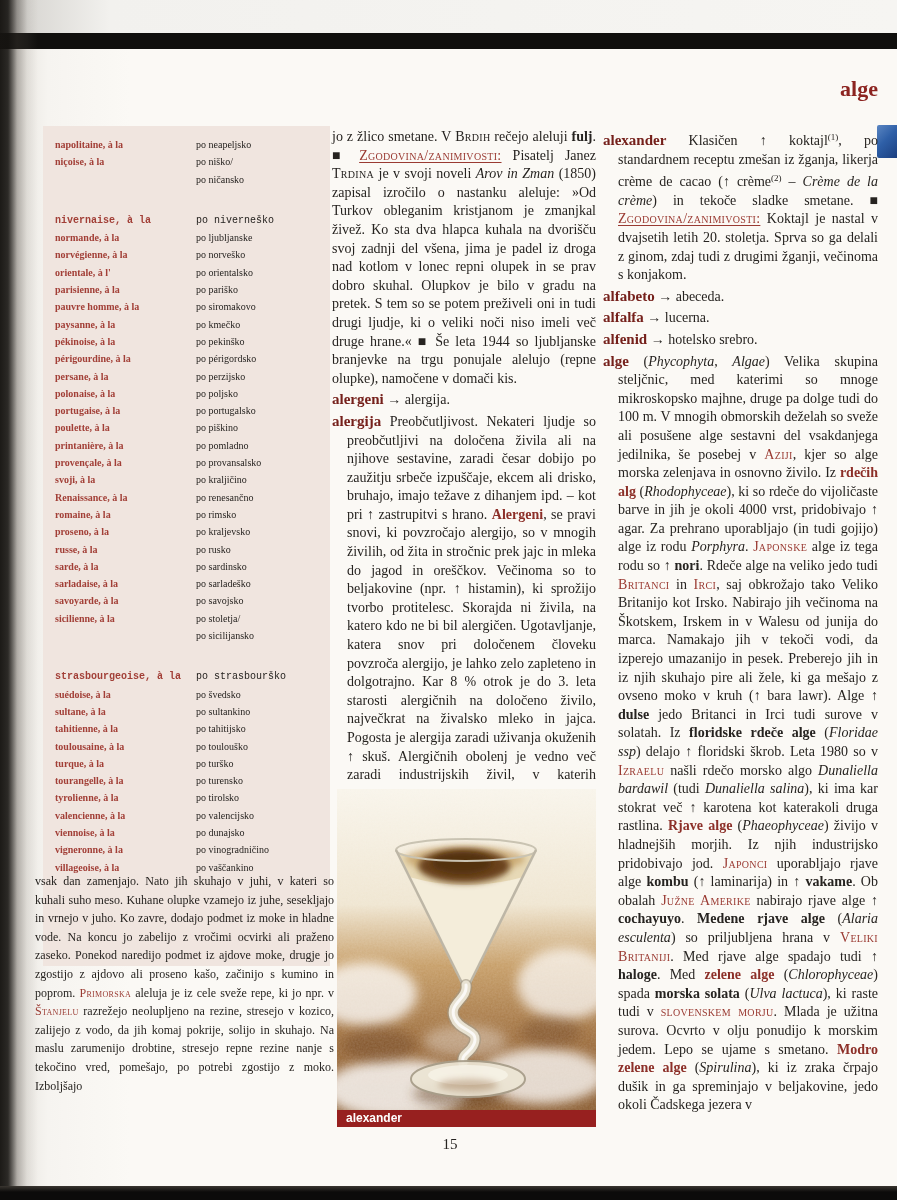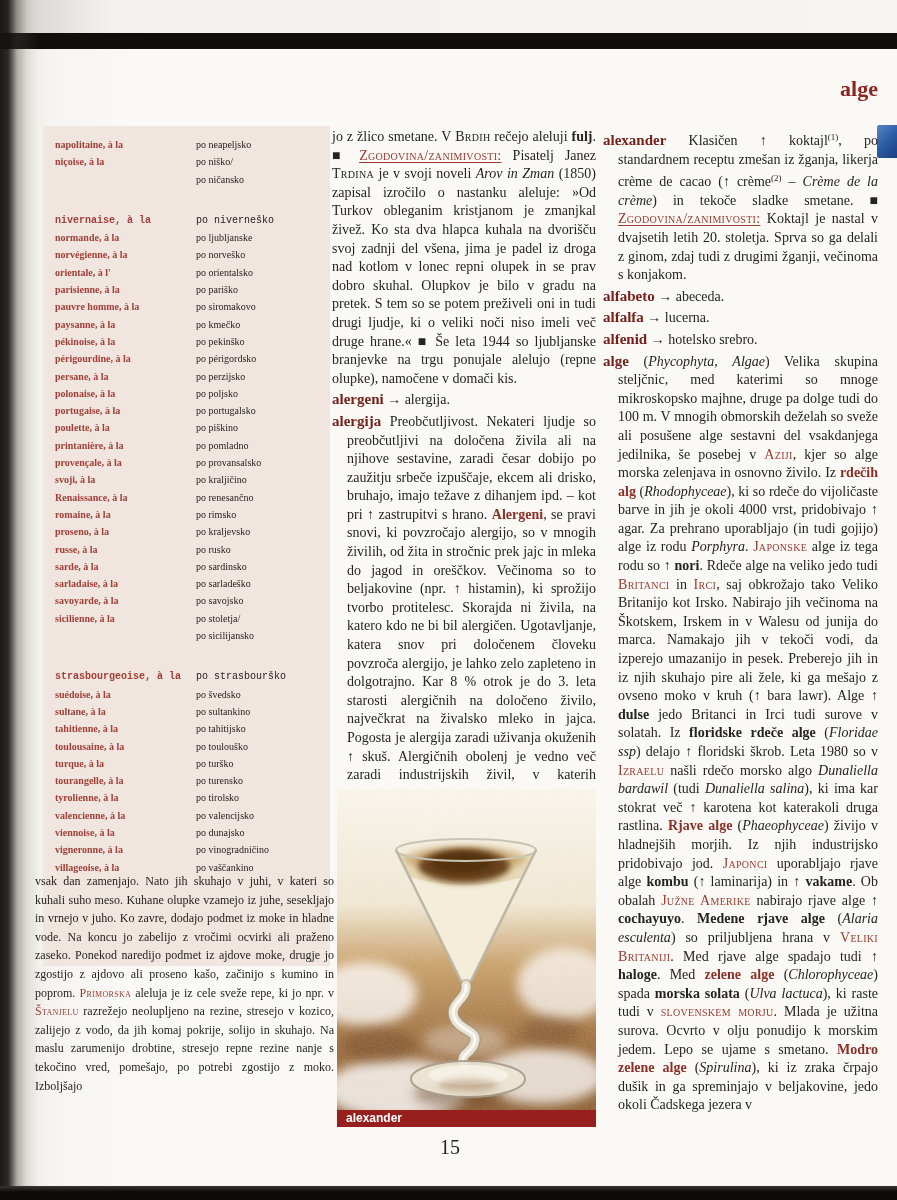--- a/index.html
+++ b/index.html
@@ -53,21 +53,21 @@
   .rn-scru{font-variant:small-caps;letter-spacing:.3px;color:var(--red_smallcaps,#9a3a32);
     text-decoration:underline;text-underline-offset:2px;}
   .rn-sup{font-size:9px;vertical-align:5px;}
 
   
   .photo{position:absolute;left:337px;top:789px;width:259px;height:321px;overflow:hidden;}
   .photo-caption{position:absolute;left:337px;top:1110px;width:259px;height:17px;
     background:var(--caption_bg,#97201f);color:#fff;
     font-family:"Liberation Sans","DejaVu Sans",sans-serif;font-weight:bold;font-size:12px;
     line-height:17px;padding-left:9px;box-sizing:border-box;}
-  .page-number{position:absolute;left:330px;top:1136px;width:240px;text-align:center;font-size:20px;}
+  .page-number{position:absolute;left:330px;top:1136px;width:240px;text-align:center;font-size:15px;}
 </style>
 </head>
 <body>
 
 <div class="paper"></div>
 <div class="band-top-light"></div>
 <div class="band-top-black"></div>
 <div class="edge-left"></div>
 
 <div class="running-head">alge</div>

